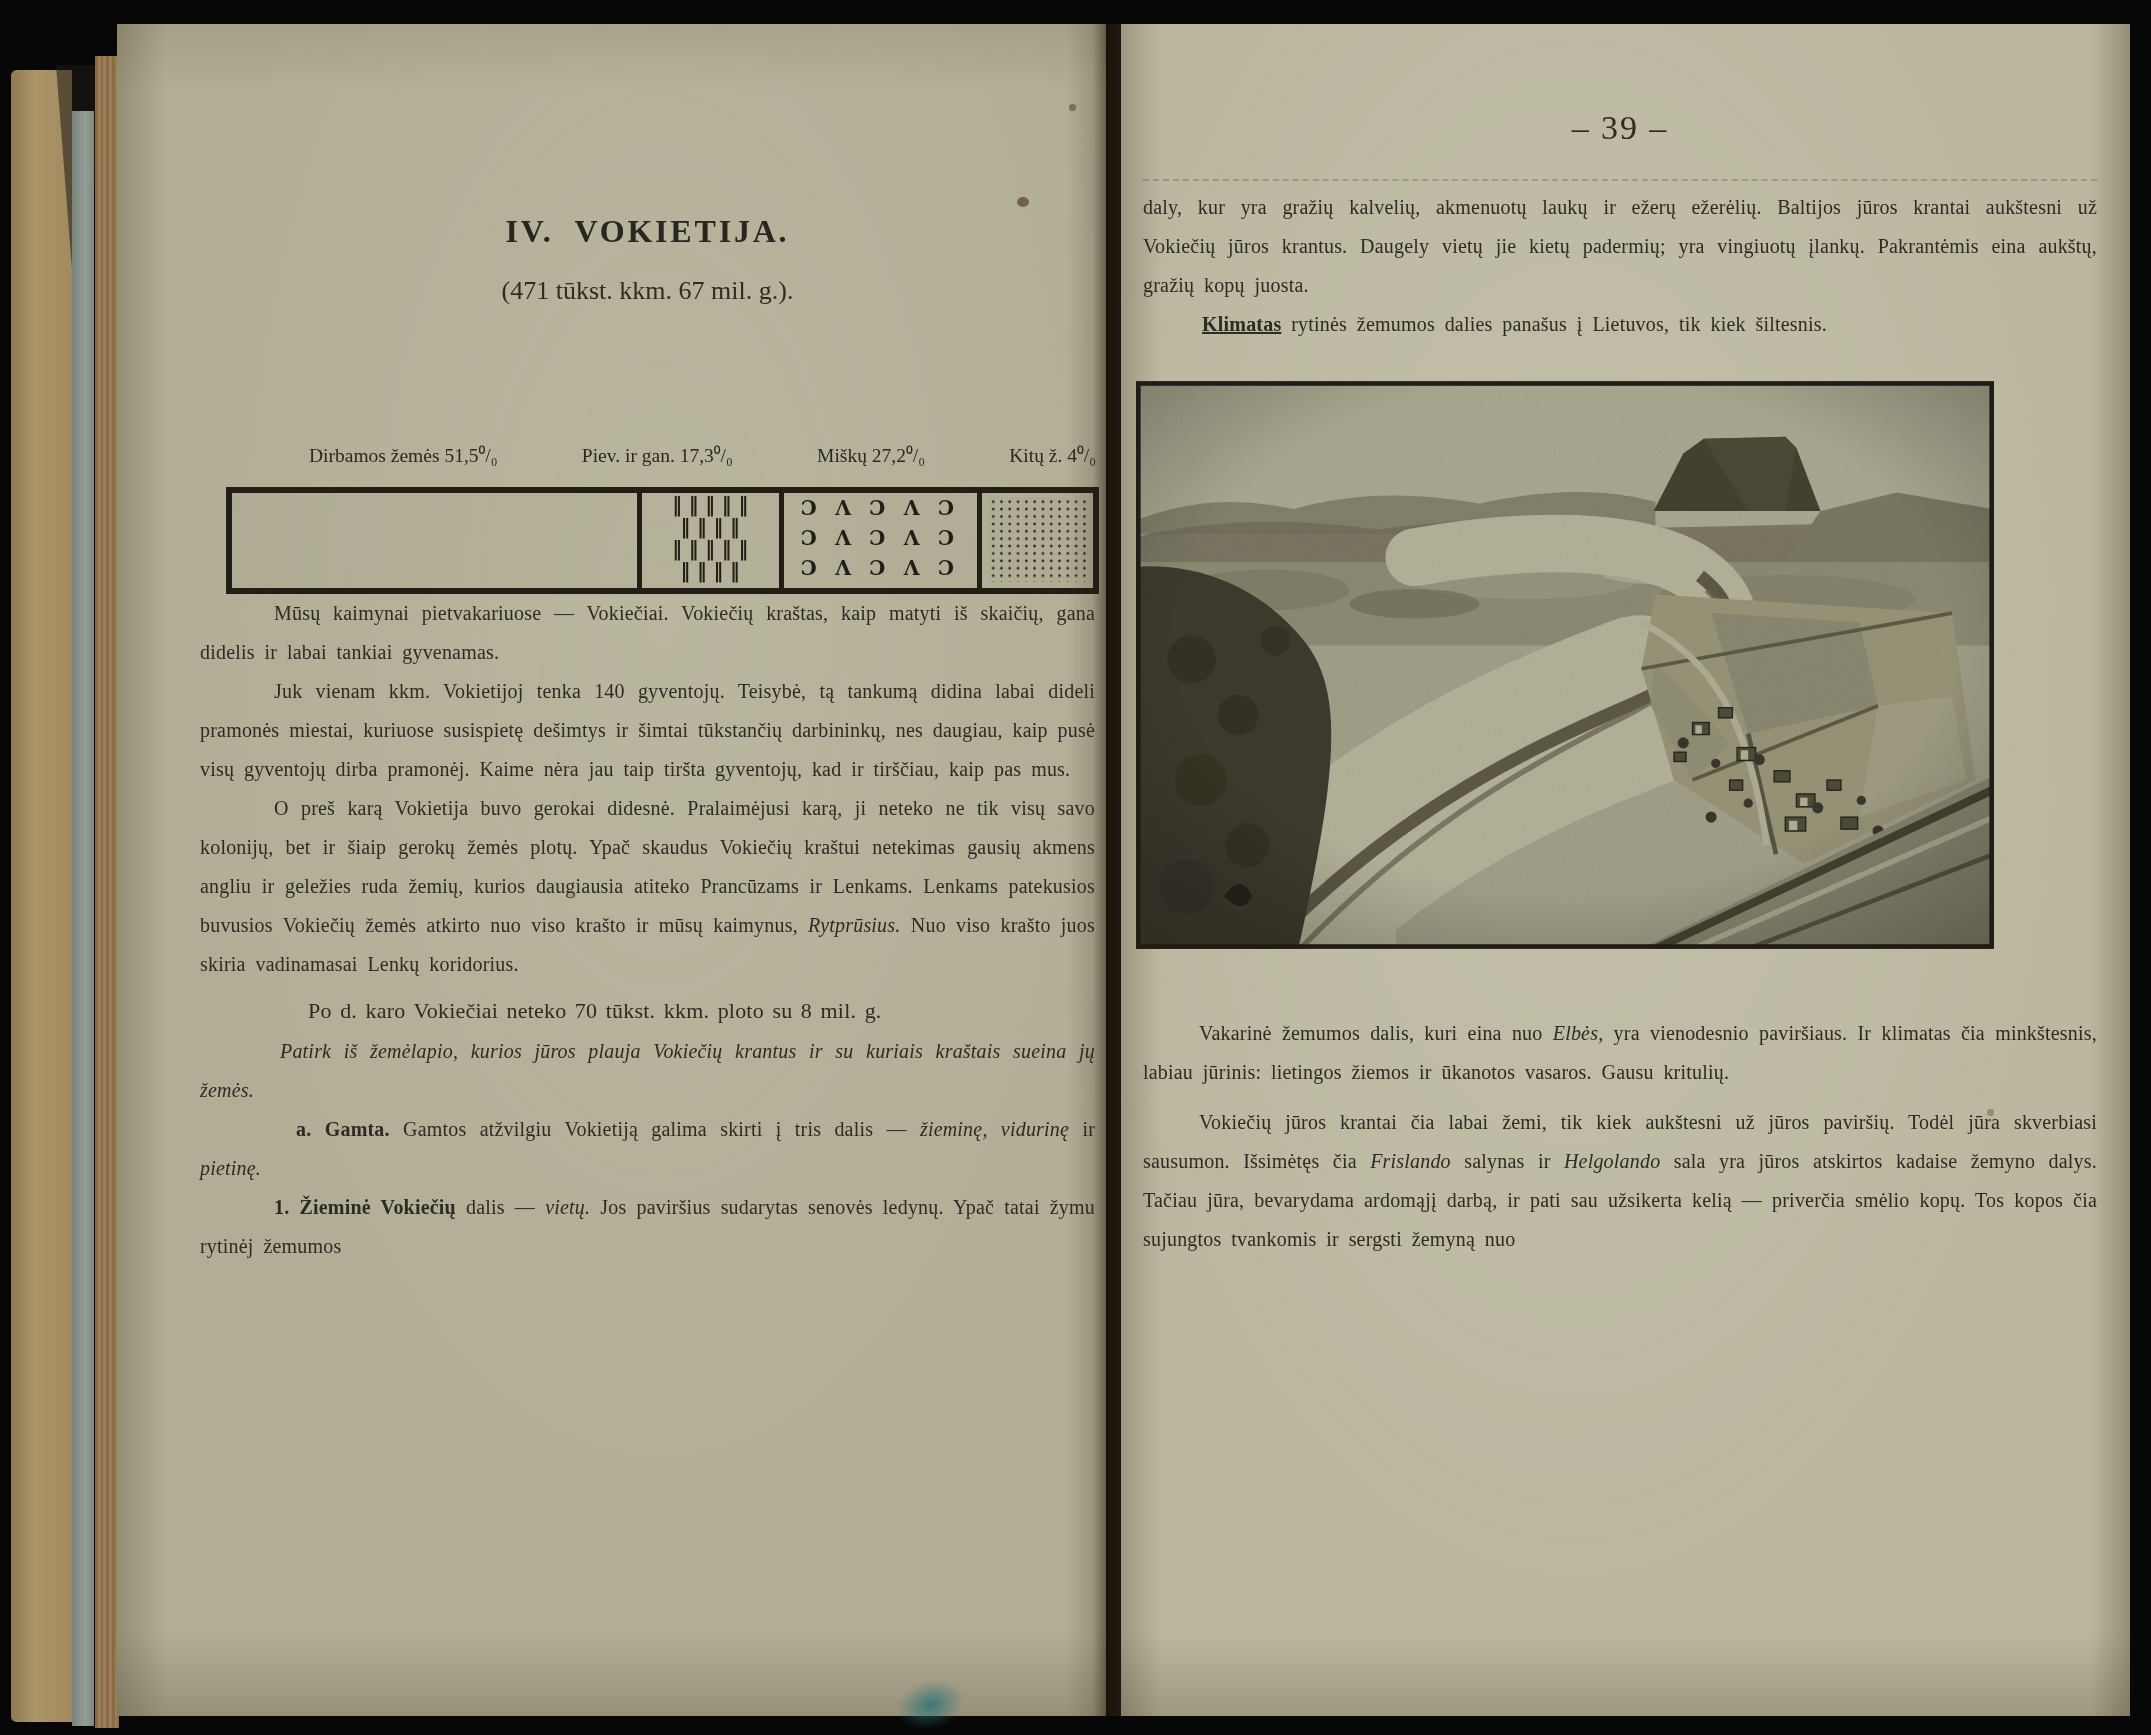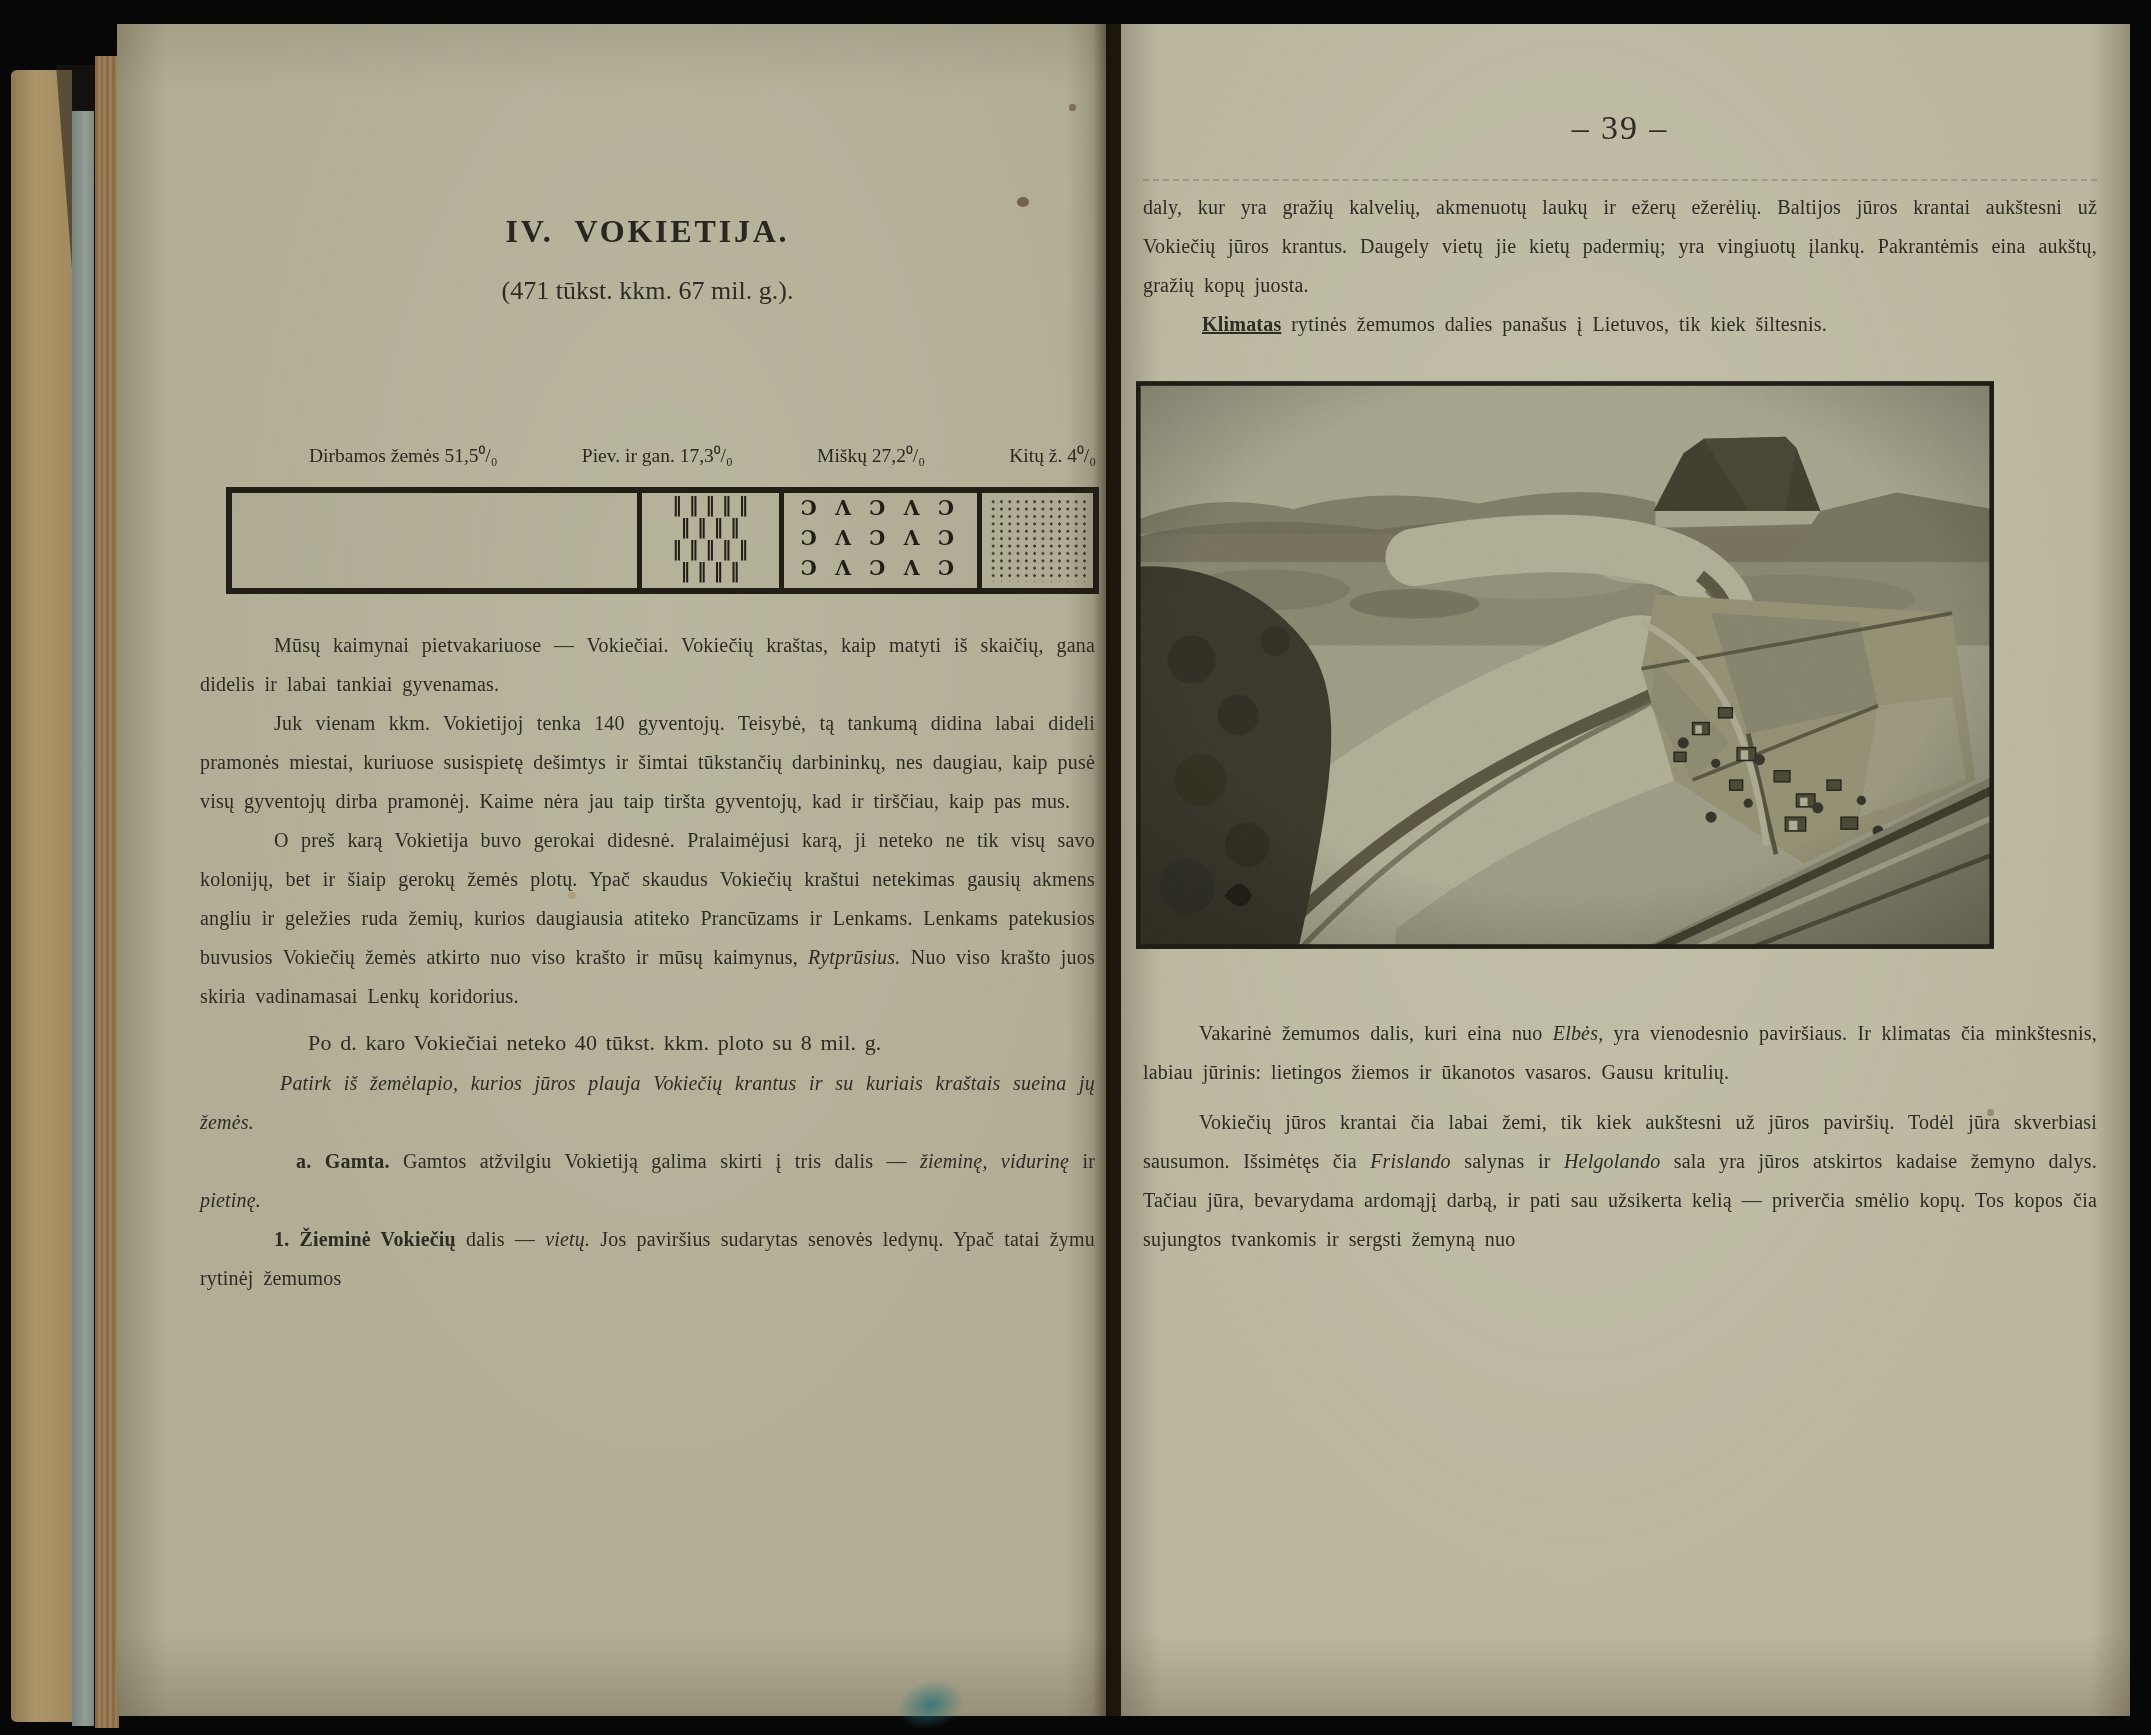--- a/index.html
+++ b/index.html
@@ -61,21 +61,21 @@
   .seg-forest{width:23%;font-family:"DejaVu Serif",serif;font-size:20.4px;font-weight:700;
      line-height:30px;text-align:center;white-space:pre-line;letter-spacing:5.6px;color:#211e16;}
   .seg-other{width:13.5%;position:relative;}
   .seg-other .dots{position:absolute;inset:5.6px 7.4px;
      background:radial-gradient(#3c392b 1.5px,transparent 1.8px);
      background-size:8.3px 7.4px;}
 
   .para{font-size:20px;line-height:39px;text-align:justify;word-spacing:4.6px;
      letter-spacing:0.2px;margin:0;}
   .ind{text-indent:74px;}
-  .p-first{margin-top:32px;}
+  .p-first{}
   .note{font-size:22px;line-height:32px;margin-top:11px;text-indent:108px;
      word-spacing:2.8px;}
   .exercise{font-style:italic;margin-top:5.6px;text-indent:80px;}
 
   
   .colR{margin:0 33px 0 22px;width:954px;}
   .pagenum{font-size:34px;text-align:center;margin-top:85px;letter-spacing:1.9px;}
   .ghost-rule{height:0;border-top:2.8px dashed rgba(46,43,36,.22);margin:32px 0 7.4px 0;}
   .rp1{margin-top:1.9px;}
 
@@ -135,21 +135,21 @@
 Ɔ Λ Ɔ Λ Ɔ
 Ɔ Λ Ɔ Λ Ɔ</div>
       <div class="seg seg-other">
         <div class="dots"></div>
       </div>
     </div>
 
     <p class="para ind p-first">Mūsų kaimynai pietvakariuose — Vokiečiai. Vokiečių kraštas, kaip matyti iš skaičių, gana didelis ir labai tankiai gyvenamas.</p>
     <p class="para ind">Juk vienam kkm. Vokietijoj tenka 140 gyventojų. Teisybė, tą tankumą didina labai dideli pramonės miestai, kuriuose susispietę dešimtys ir šimtai tūkstančių darbininkų, nes daugiau, kaip pusė visų gyventojų dirba pramonėj. Kaime nėra jau taip tiršta gyventojų, kad ir tirščiau, kaip pas mus.</p>
     <p class="para ind"><span>O preš karą Vokietija buvo gerokai didesnė. Pralaimėjusi karą, ji neteko ne tik visų savo kolonijų, bet ir šiaip gerokų žemės plotų. Ypač skaudus Vokiečių kraštui netekimas gausių akmens angliu ir geležies ruda žemių, kurios daugiausia atiteko Prancūzams ir Lenkams. Lenkams patekusios buvusios Vokiečių žemės atkirto nuo viso krašto ir mūsų kaimynus, </span><span style="font-style: italic;">Rytprūsius.</span><span> Nuo viso krašto juos skiria vadinamasai Lenkų koridorius.</span></p>
-    <p class="para note">Po d. karo Vokiečiai neteko 40 tūkst. kkm. ploto su 8 mil. g.</p>
+    <p class="para note">Po d. karo Vokiečiai neteko 70 tūkst. kkm. ploto su 8 mil. g.</p>
     <p class="para exercise">Patirk iš žemėlapio, kurios jūros plauja Vokiečių krantus ir su kuriais kraštais sueina jų žemės.</p>
     <p class="para" style="text-indent:96px;"><span style="font-weight: 700;">a. </span><span style="font-weight: 700;">Gamta.</span><span> Gamtos atžvilgiu Vokietiją galima skirti į tris dalis — </span><span style="font-style: italic;">žieminę, vidurinę</span><span> ir </span><span style="font-style: italic;">pietinę.</span></p>
     <p class="para ind"><span style="font-weight: 700;">1. Žieminė Vokiečių </span><span>dalis — </span><span style="font-style: italic;">vietų.</span><span> Jos paviršius sudarytas senovės ledynų. Ypač tatai žymu rytinėj žemumos</span></p>
   </div>
 </div>
 
 <div class="gutter"></div>
 
 <div class="page page-right">
   <div class="colR">

